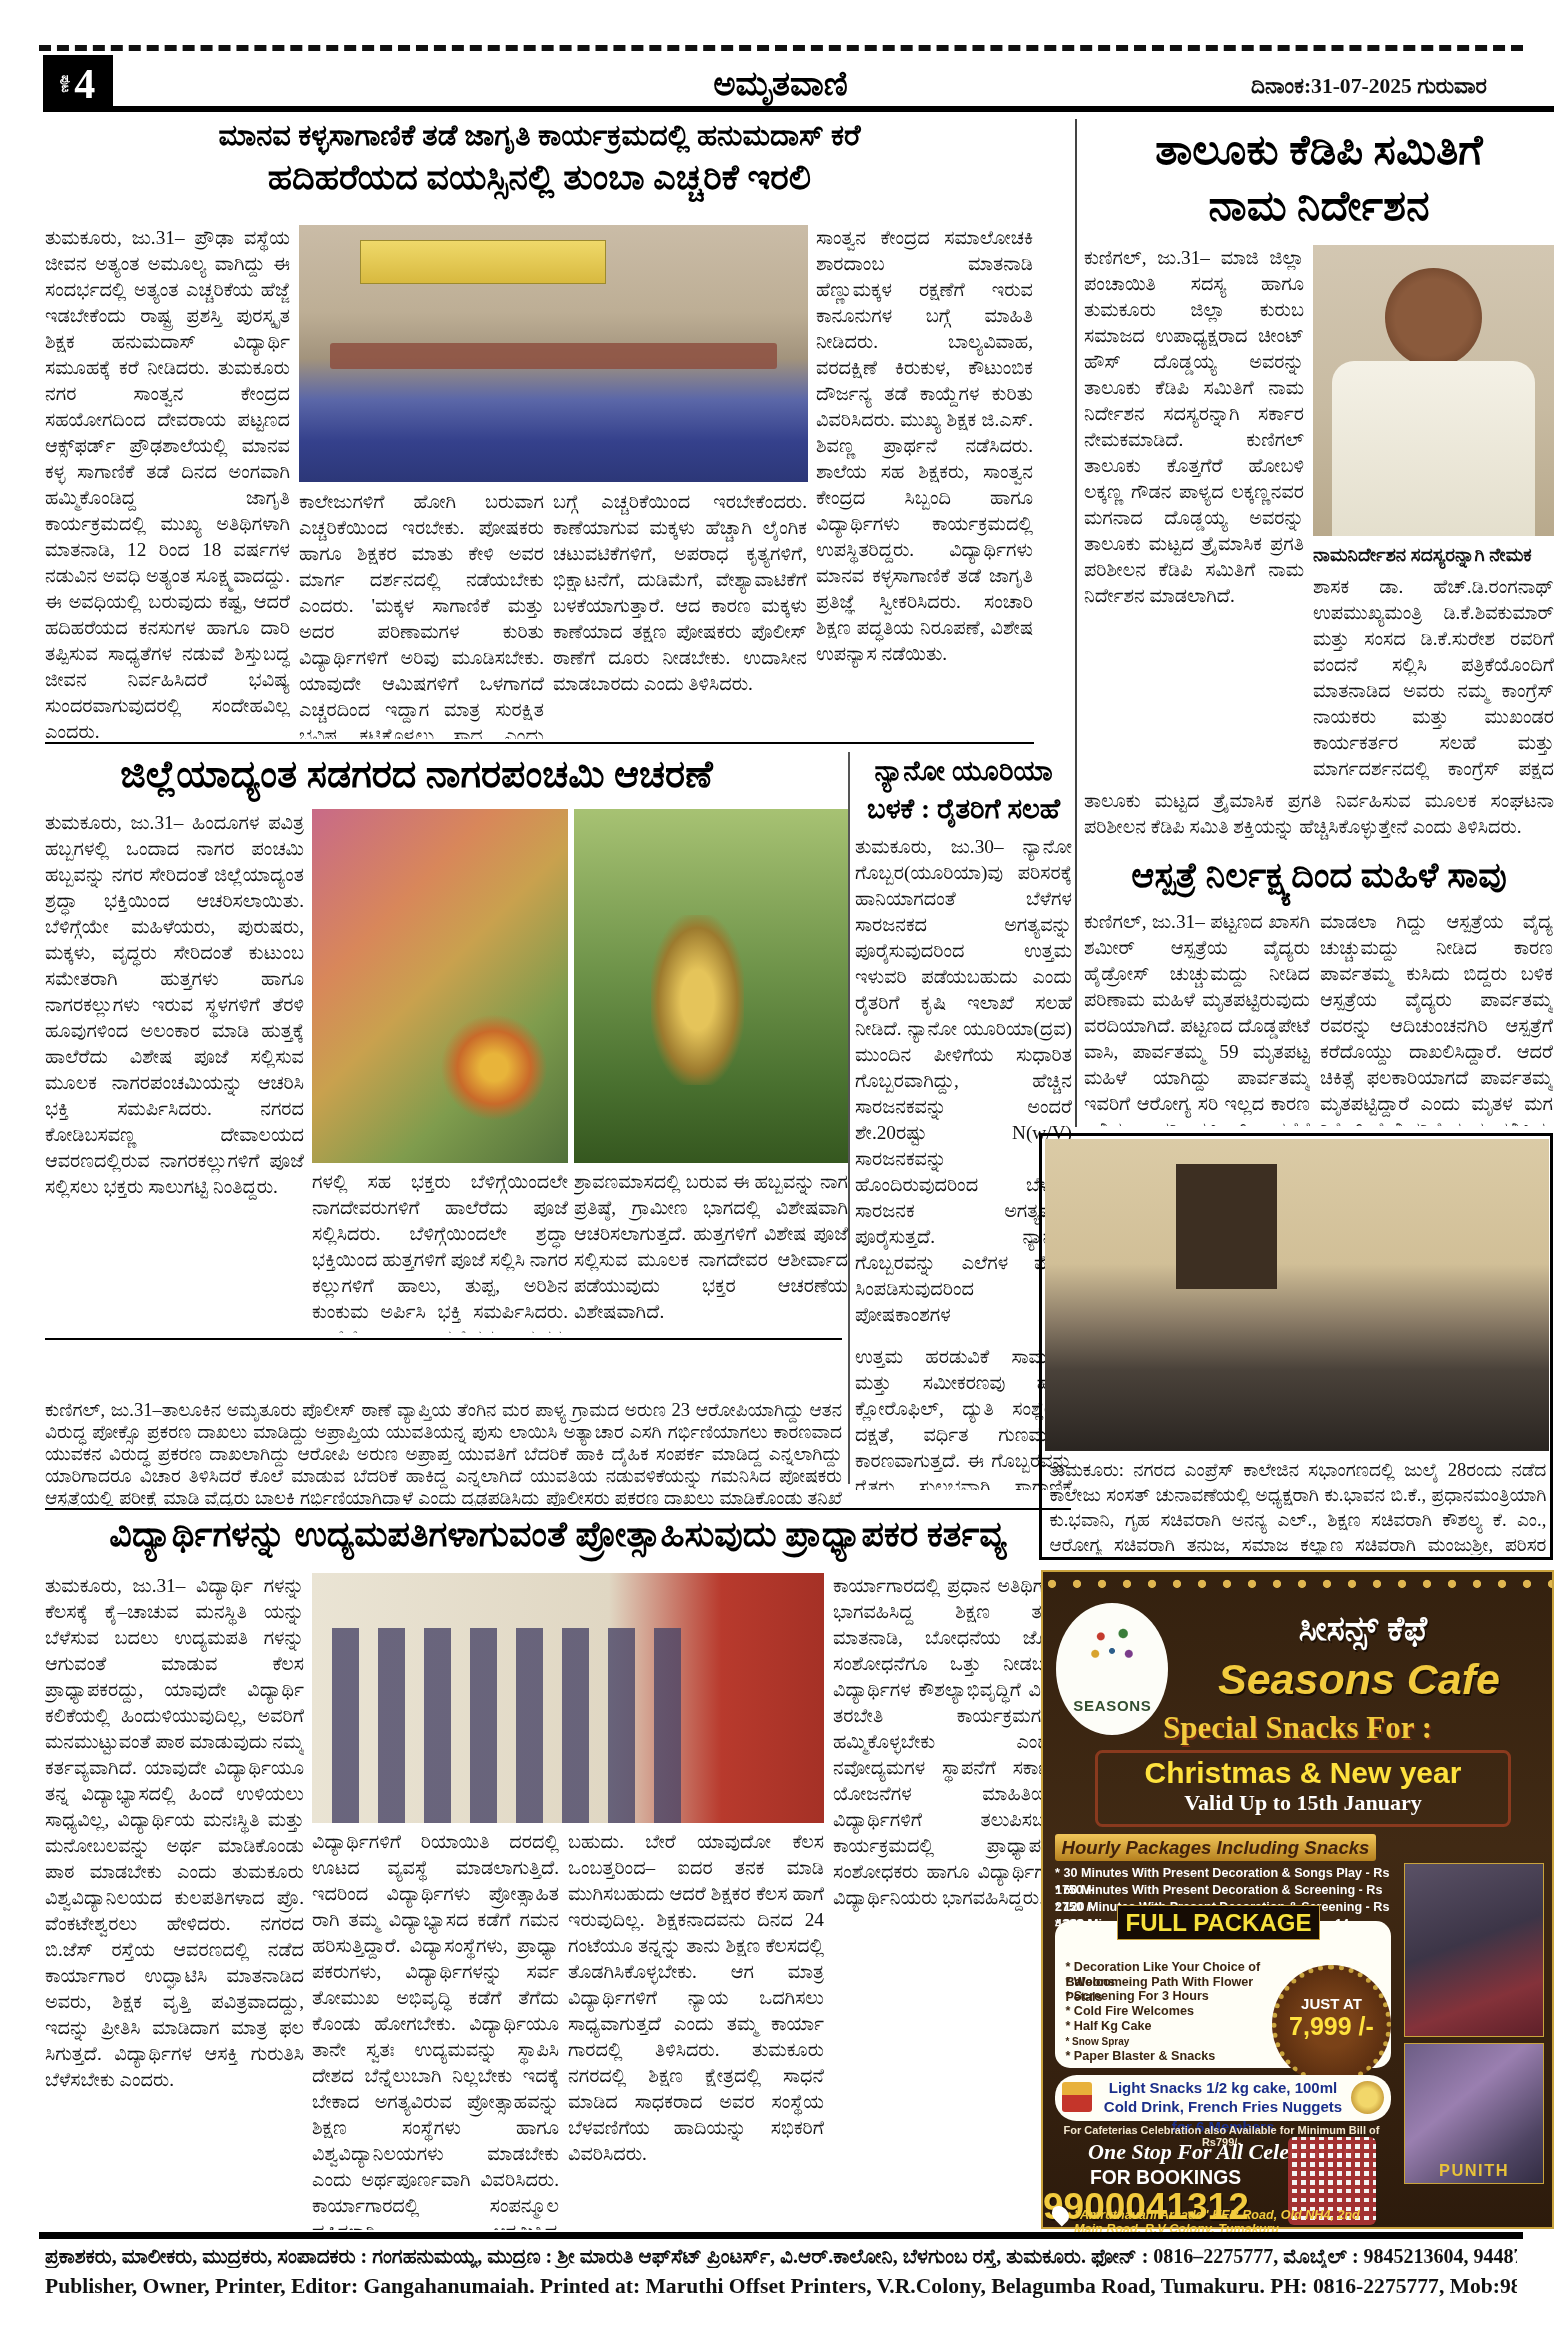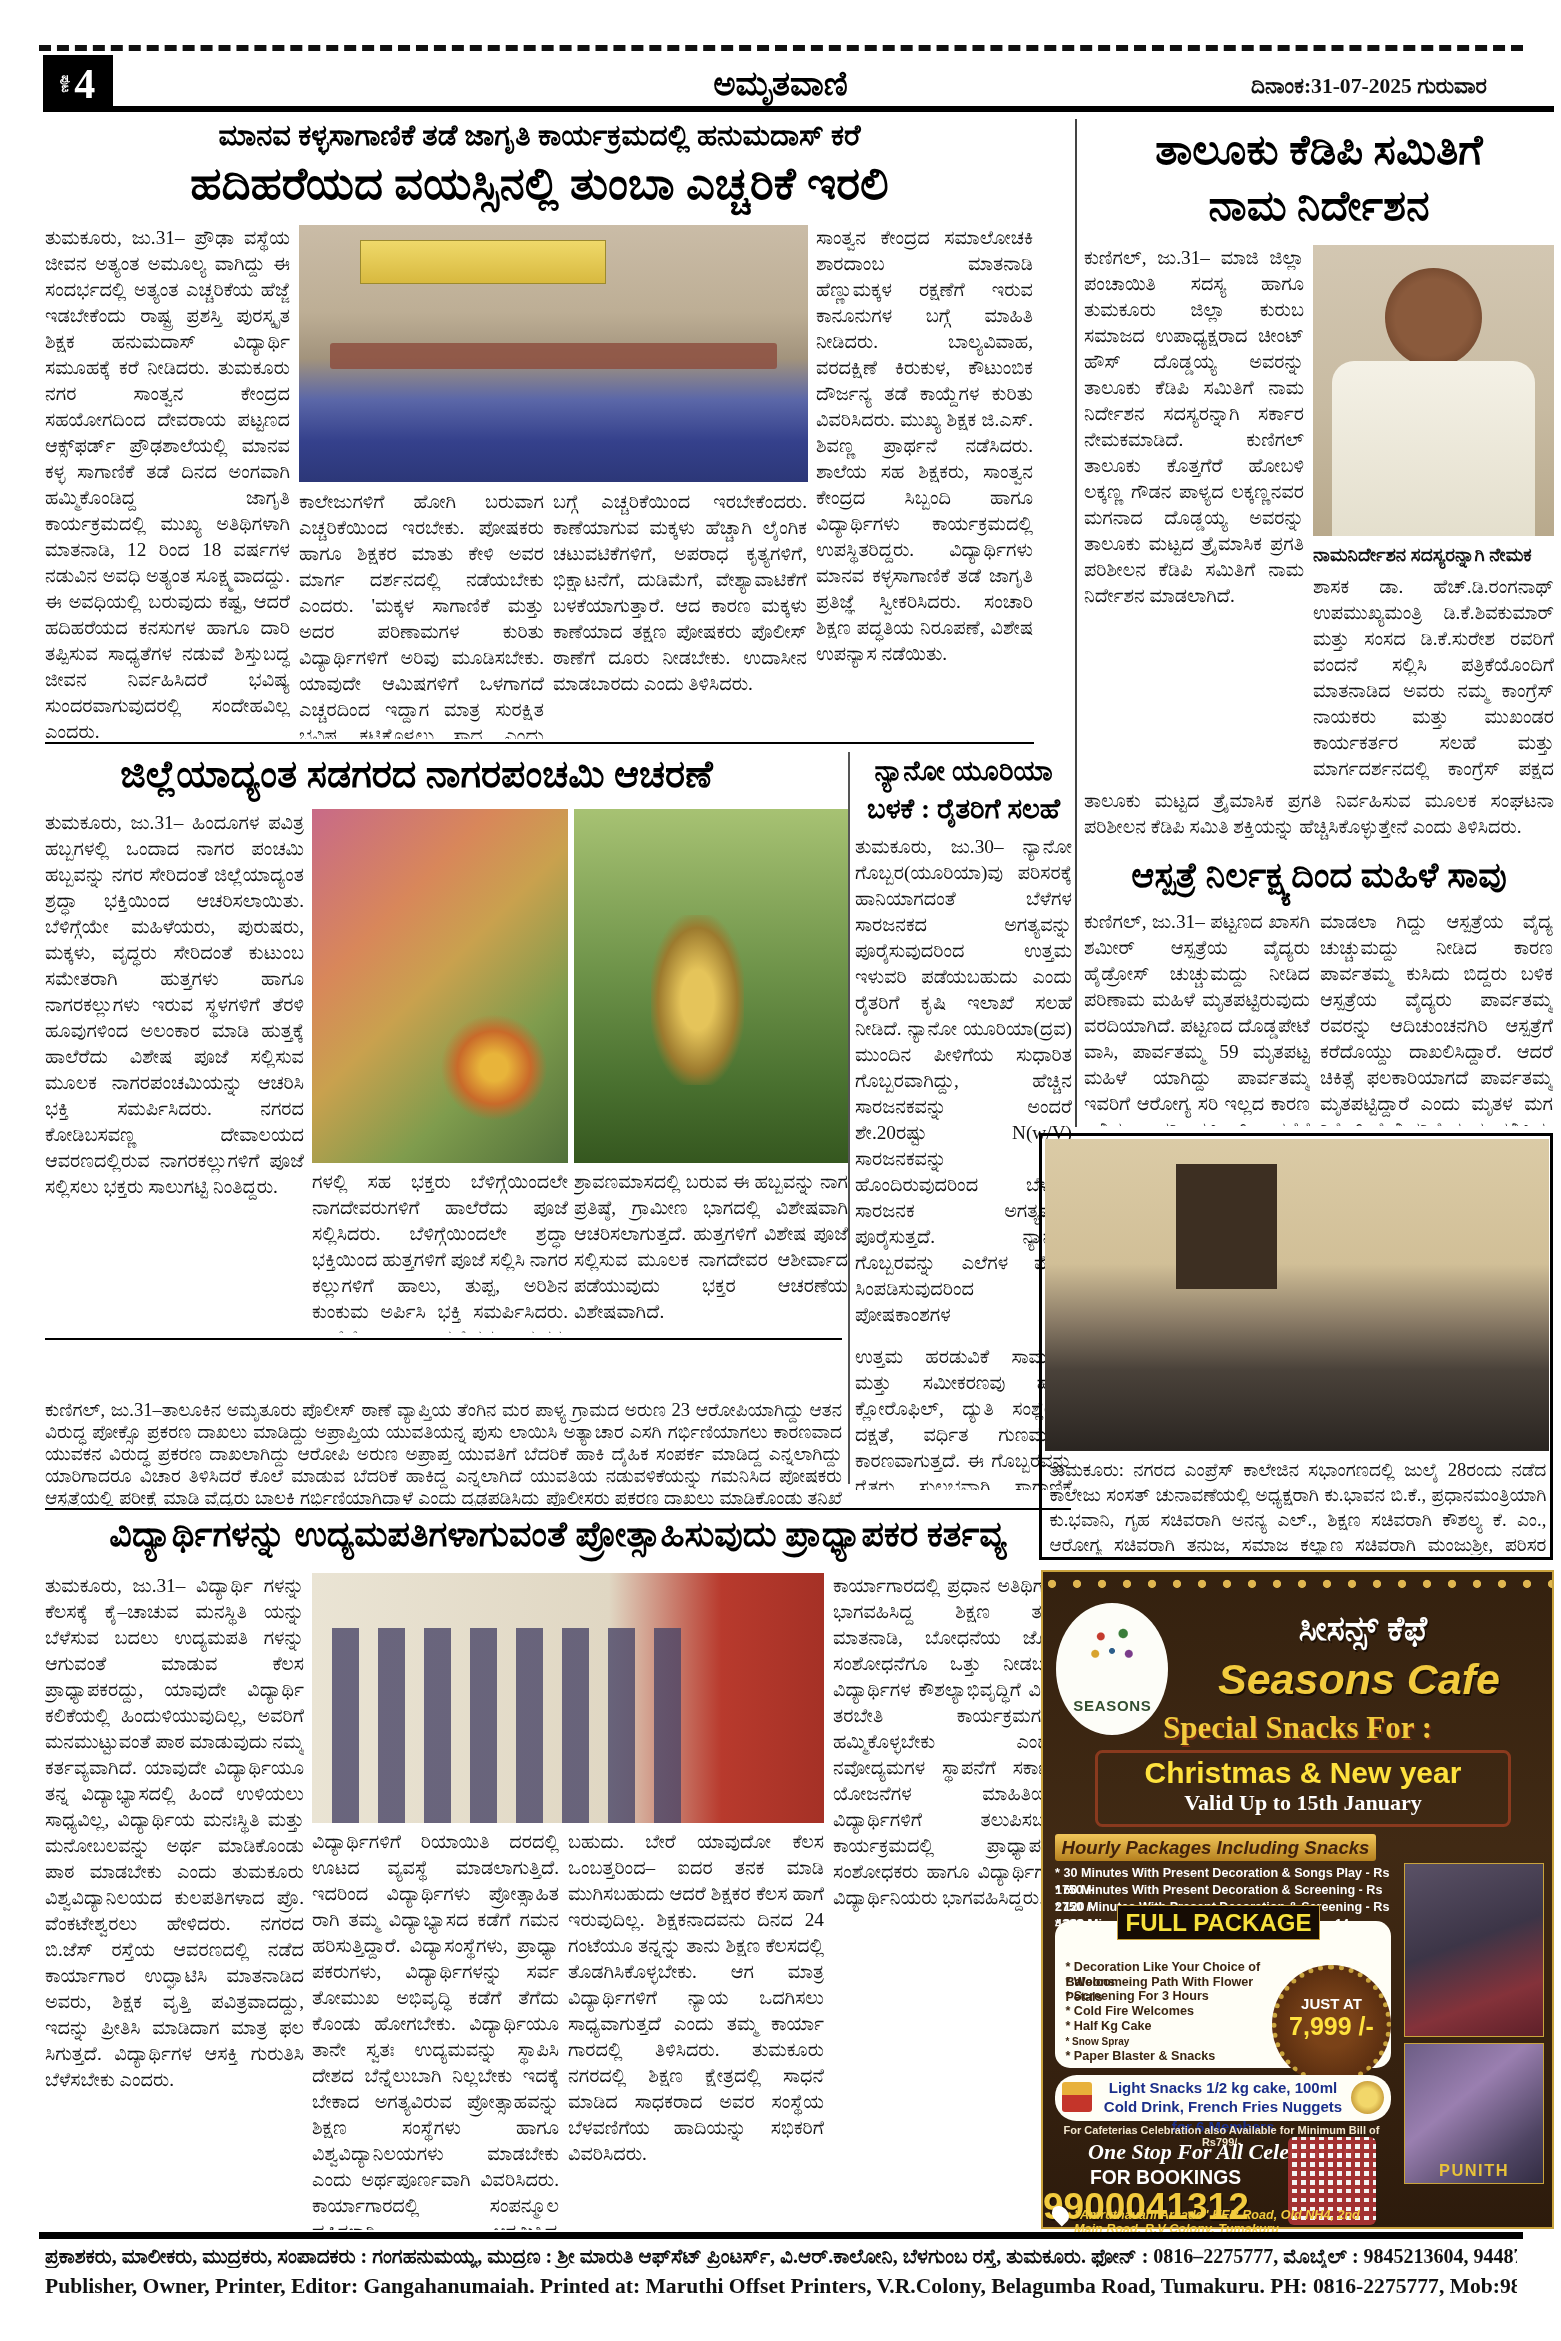--- a/index.html
+++ b/index.html
@@ -72,21 +72,21 @@
     <span style="font-size:12px;font-weight:bold;writing-mode:vertical-lr;line-height:10.4px;">ಪುಟ</span>
     <span style="font-size:42px;font-weight:bold;font-family:'Liberation Serif',serif;">4</span>
   </div>
   <div class="abs headline" style="left:446px;top:65px;width:669px;font-size:34px;">ಅಮೃತವಾಣಿ</div>
   <div class="abs" style="left:1160px;top:74px;width:327px;font-size:21.6px;font-weight:bold;text-align:right;">ದಿನಾಂಕ:31-07-2025 ಗುರುವಾರ</div>
   <div class="abs rule" style="left:113px;top:106px;width:1441px;height:6px;"></div>
 
   <div class="abs" style="left:1075px;top:119px;width:1.5px;height:1008px;background:#444;"></div>
 
   <div class="abs kicker" style="left:45px;top:119px;width:989px;font-size:29px;">ಮಾನವ ಕಳ್ಳಸಾಗಾಣಿಕೆ ತಡೆ ಜಾಗೃತಿ ಕಾರ್ಯಕ್ರಮದಲ್ಲಿ ಹನುಮದಾಸ್ ಕರೆ</div>
-  <div class="abs headline" style="left:45px;top:158px;width:989px;font-size:45px;font-family:Liberation Serif, serif;">ಹದಿಹರೆಯದ ವಯಸ್ಸಿನಲ್ಲಿ ತುಂಬಾ ಎಚ್ಚರಿಕೆ ಇರಲಿ</div>
+  <div class="abs headline" style="left:45px;top:158px;width:989px;font-size:35px;font-family:Liberation Serif, serif;">ಹದಿಹರೆಯದ ವಯಸ್ಸಿನಲ್ಲಿ ತುಂಬಾ ಎಚ್ಚರಿಕೆ ಇರಲಿ</div>
   <div class="abs col" style="left:45px;top:225px;width:245px;height:514px;">ತುಮಕೂರು, ಜು.31– ಪ್ರೌಢಾ ವಸ್ಥೆಯ ಜೀವನ ಅತ್ಯಂತ ಅಮೂಲ್ಯ ವಾಗಿದ್ದು ಈ ಸಂದರ್ಭದಲ್ಲಿ ಅತ್ಯಂತ ಎಚ್ಚರಿಕೆಯ ಹೆಜ್ಜೆ ಇಡಬೇಕೆಂದು ರಾಷ್ಟ್ರ ಪ್ರಶಸ್ತಿ ಪುರಸ್ಕೃತ ಶಿಕ್ಷಕ ಹನುಮದಾಸ್ ವಿದ್ಯಾರ್ಥಿ ಸಮೂಹಕ್ಕೆ ಕರೆ ನೀಡಿದರು. ತುಮಕೂರು ನಗರ ಸಾಂತ್ವನ ಕೇಂದ್ರದ ಸಹಯೋಗದಿಂದ ದೇವರಾಯ ಪಟ್ಟಣದ ಆಕ್ಸ್‌ಫರ್ಡ್ ಪ್ರೌಢಶಾಲೆಯಲ್ಲಿ ಮಾನವ ಕಳ್ಳ ಸಾಗಾಣಿಕೆ ತಡೆ ದಿನದ ಅಂಗವಾಗಿ ಹಮ್ಮಿಕೊಂಡಿದ್ದ ಜಾಗೃತಿ ಕಾರ್ಯಕ್ರಮದಲ್ಲಿ ಮುಖ್ಯ ಅತಿಥಿಗಳಾಗಿ ಮಾತನಾಡಿ, 12 ರಿಂದ 18 ವರ್ಷಗಳ ನಡುವಿನ ಅವಧಿ ಅತ್ಯಂತ ಸೂಕ್ಷ್ಮವಾದದ್ದು. ಈ ಅವಧಿಯಲ್ಲಿ ಬರುವುದು ಕಷ್ಟ, ಆದರೆ ಹದಿಹರೆಯದ ಕನಸುಗಳ ಹಾಗೂ ದಾರಿ ತಪ್ಪಿಸುವ ಸಾಧ್ಯತೆಗಳ ನಡುವೆ ಶಿಸ್ತುಬದ್ಧ ಜೀವನ ನಿರ್ವಹಿಸಿದರೆ ಭವಿಷ್ಯ ಸುಂದರವಾಗುವುದರಲ್ಲಿ ಸಂದೇಹವಿಲ್ಲ ಎಂದರು.</div>
   <div class="abs photo ph-event" style="left:299px;top:225px;width:509px;height:257px;">
     <div class="banner"></div>
     <div class="table"></div>
   </div>
   <div class="abs col" style="left:299px;top:489px;width:245px;height:250px;">ಕಾಲೇಜುಗಳಿಗೆ ಹೋಗಿ ಬರುವಾಗ ಎಚ್ಚರಿಕೆಯಿಂದ ಇರಬೇಕು. ಪೋಷಕರು ಹಾಗೂ ಶಿಕ್ಷಕರ ಮಾತು ಕೇಳಿ ಅವರ ಮಾರ್ಗ ದರ್ಶನದಲ್ಲಿ ನಡೆಯಬೇಕು ಎಂದರು. 'ಮಕ್ಕಳ ಸಾಗಾಣಿಕೆ ಮತ್ತು ಅದರ ಪರಿಣಾಮಗಳ ಕುರಿತು ವಿದ್ಯಾರ್ಥಿಗಳಿಗೆ ಅರಿವು ಮೂಡಿಸಬೇಕು. ಯಾವುದೇ ಆಮಿಷಗಳಿಗೆ ಒಳಗಾಗದೆ ಎಚ್ಚರದಿಂದ ಇದ್ದಾಗ ಮಾತ್ರ ಸುರಕ್ಷಿತ ಭವಿಷ್ಯ ಕಟ್ಟಿಕೊಳ್ಳಲು ಸಾಧ್ಯ ಎಂದು ಸಂಪನ್ಮೂಲ ವ್ಯಕ್ತಿಗಳು ವಿವರಿಸಿದರು.</div>
   <div class="abs col" style="left:553px;top:489px;width:254px;height:250px;">ಬಗ್ಗೆ ಎಚ್ಚರಿಕೆಯಿಂದ ಇರಬೇಕೆಂದರು. ಕಾಣೆಯಾಗುವ ಮಕ್ಕಳು ಹೆಚ್ಚಾಗಿ ಲೈಂಗಿಕ ಚಟುವಟಿಕೆಗಳಿಗೆ, ಅಪರಾಧ ಕೃತ್ಯಗಳಿಗೆ, ಭಿಕ್ಷಾಟನೆಗೆ, ದುಡಿಮೆಗೆ, ವೇಶ್ಯಾವಾಟಿಕೆಗೆ ಬಳಕೆಯಾಗುತ್ತಾರೆ. ಆದ ಕಾರಣ ಮಕ್ಕಳು ಕಾಣೆಯಾದ ತಕ್ಷಣ ಪೋಷಕರು ಪೊಲೀಸ್ ಠಾಣೆಗೆ ದೂರು ನೀಡಬೇಕು. ಉದಾಸೀನ ಮಾಡಬಾರದು ಎಂದು ತಿಳಿಸಿದರು.</div>
   <div class="abs col" style="left:816px;top:225px;width:217px;height:514px;">ಸಾಂತ್ವನ ಕೇಂದ್ರದ ಸಮಾಲೋಚಕಿ ಶಾರದಾಂಬ ಮಾತನಾಡಿ ಹೆಣ್ಣುಮಕ್ಕಳ ರಕ್ಷಣೆಗೆ ಇರುವ ಕಾನೂನುಗಳ ಬಗ್ಗೆ ಮಾಹಿತಿ ನೀಡಿದರು. ಬಾಲ್ಯವಿವಾಹ, ವರದಕ್ಷಿಣೆ ಕಿರುಕುಳ, ಕೌಟುಂಬಿಕ ದೌರ್ಜನ್ಯ ತಡೆ ಕಾಯ್ದೆಗಳ ಕುರಿತು ವಿವರಿಸಿದರು. ಮುಖ್ಯ ಶಿಕ್ಷಕ ಜಿ.ಎಸ್. ಶಿವಣ್ಣ ಪ್ರಾರ್ಥನೆ ನಡೆಸಿದರು. ಶಾಲೆಯ ಸಹ ಶಿಕ್ಷಕರು, ಸಾಂತ್ವನ ಕೇಂದ್ರದ ಸಿಬ್ಬಂದಿ ಹಾಗೂ ವಿದ್ಯಾರ್ಥಿಗಳು ಕಾರ್ಯಕ್ರಮದಲ್ಲಿ ಉಪಸ್ಥಿತರಿದ್ದರು. ವಿದ್ಯಾರ್ಥಿಗಳು ಮಾನವ ಕಳ್ಳಸಾಗಾಣಿಕೆ ತಡೆ ಜಾಗೃತಿ ಪ್ರತಿಜ್ಞೆ ಸ್ವೀಕರಿಸಿದರು. ಸಂಚಾರಿ ಶಿಕ್ಷಣ ಪದ್ಧತಿಯ ನಿರೂಪಣೆ, ವಿಶೇಷ ಉಪನ್ಯಾಸ ನಡೆಯಿತು.</div>
   <div class="abs rule" style="left:45px;top:742px;width:989px;height:1.5px;"></div>
 

